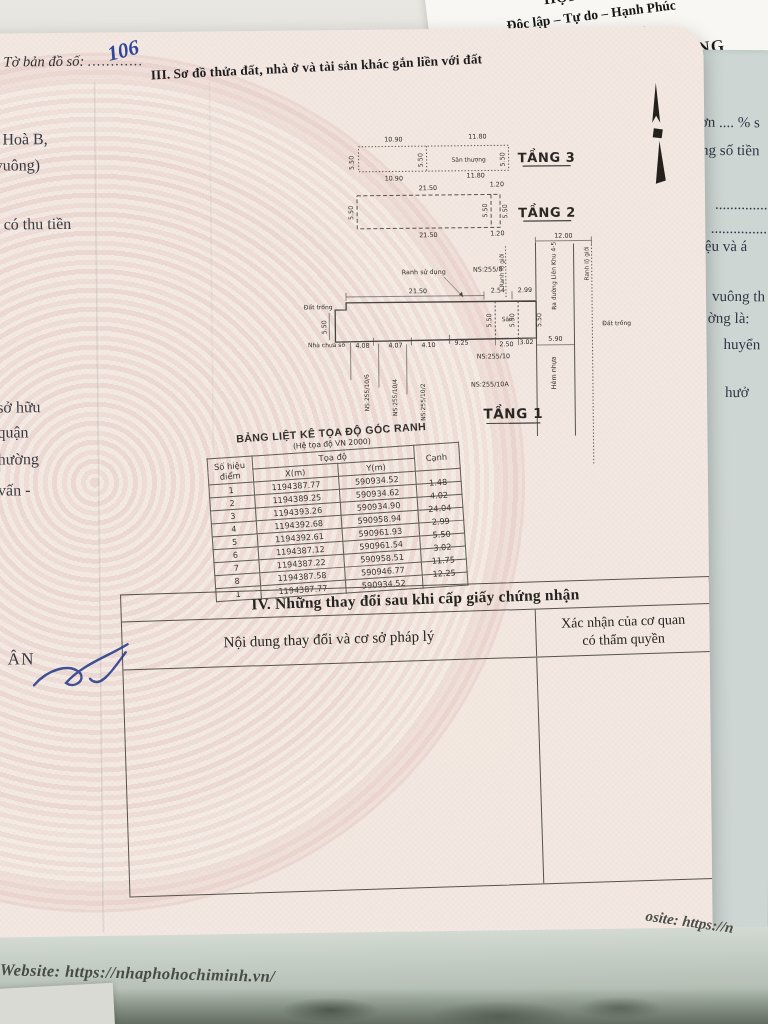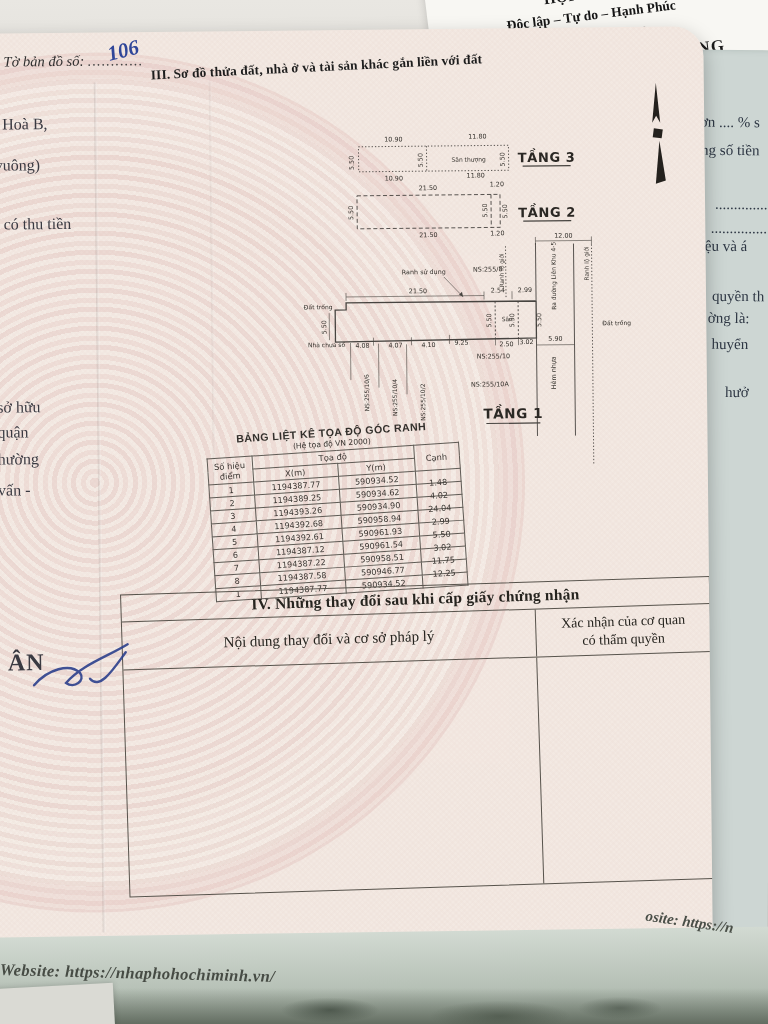--- a/index.html
+++ b/index.html
@@ -31,21 +31,21 @@
           rgba(203,142,140,.22) 9px 14px, rgba(255,252,250,.16) 14px 19px);
         box-shadow:inset 0 0 0 26px rgba(203,142,140,.22), inset 0 0 0 90px rgba(255,253,251,.18);}
   .crease{width:3px;pointer-events:none;background:linear-gradient(90deg,rgba(0,0,0,.10),rgba(255,255,255,.25))}
   .map-sheet{left:28px;top:20px;font-style:italic;font-size:14.5px;color:#2e2e2e;white-space:nowrap}
   .map-dots{letter-spacing:1px;color:#444}
   .map-value{left:132px;top:6px;font-size:21px;font-style:italic;font-weight:bold;color:#2f4699;
              transform:rotate(-14deg);font-family:"Liberation Serif",serif}
   .s3-title{left:175px;top:28px;width:390px;font-weight:bold;font-size:13.4px;color:#1d1d1d;
             transform:rotate(-2.2deg);white-space:nowrap;letter-spacing:.1px}
   .frag{position:absolute;font-size:16px;color:#3a3a42;white-space:nowrap}
-  .frag-an{font-weight:bold;font-size:24px;letter-spacing:1px}
+  .frag-an{font-weight:normal;font-size:17px;letter-spacing:1px}
   
   .coord-block{left:228px;top:396px;width:256px;transform:rotate(-3.2deg);color:#33302c}
   .ct-title{text-align:center;font-family:"Liberation Sans","DejaVu Sans",sans-serif;font-weight:bold;
             font-size:10.6px;letter-spacing:.4px;white-space:nowrap}
   .ct-sub{text-align:center;font-family:"DejaVu Sans",sans-serif;font-size:7.6px;margin:1px 0 2px}
   table.ct{border-collapse:collapse;margin:0 auto;font-family:"DejaVu Sans",sans-serif;font-size:8.1px;color:#3a3632}
   table.ct th,table.ct td{border:1px solid #5f5b55;padding:0;text-align:center;font-weight:normal;height:12px}
   table.ct th{font-size:8.3px}
   .cw1{width:44px}.cw2{width:84px}.cw3{width:76px}.cw4{width:44px}
   .canh{display:inline-block;transform:translateY(6px)}
@@ -96,23 +96,23 @@
   <div class="abs tp-div">-------------o0o-------------</div>
   <div class="abs tp-frag">ƯỞNG</div>
 </div>
 
 <div class="abs right-paper">
   <div class="rp-frag" style="left:10px;top:64px">ơn .... % s</div>
   <div class="rp-frag" style="left:4px;top:92px">ổng số tiền</div>
   <div class="rp-frag" style="left:26px;top:146px">..................</div>
   <div class="rp-frag" style="left:22px;top:170px">..................</div>
   <div class="rp-frag" style="left:12px;top:188px">iệu và á</div>
-  <div class="rp-frag" style="left:24px;top:238px">quyền th</div>
+  <div class="rp-frag" style="left:24px;top:238px">vuông th</div>
   <div class="rp-frag" style="left:20px;top:260px">ờng là:</div>
-  <div class="rp-frag" style="left:24px;top:286px">huyển</div>
+  <div class="rp-frag" style="left:36px;top:286px">huyển</div>
   <div class="rp-frag" style="left:38px;top:334px">hưở</div>
 </div>
 
 <div class="abs page">
   <div class="abs guilloche"></div>
   <div class="abs page-texture"></div>
   <div class="abs crease" style="left:118px;top:50px;height:850px"></div>
   <div class="abs crease" style="left:233px;top:50px;height:520px;opacity:.5"></div>
 
   <div class="abs map-sheet">
@@ -306,21 +306,21 @@
         <span>Xác nhận của cơ quan</span>
         <span>có thẩm quyền</span>
       </div>
     </div>
     <div class="s4-row s4-body">
       <div class="s4-c1"></div>
       <div class="s4-c2"></div>
     </div>
   </div>
 
-  <div class="frag" style="left:26px;top:82px">Hoà B,</div>
+  <div class="frag" style="left:26px;top:97px">Hoà B,</div>
   <div class="frag" style="left:18px;top:123px">vuông)</div>
   <div class="frag" style="left:18px;top:182px">t có thu tiền</div>
   <div class="frag" style="left:18px;top:365px">sở hữu</div>
   <div class="frag" style="left:18px;top:390px">quận</div>
   <div class="frag" style="left:18px;top:417px">hường</div>
   <div class="frag" style="left:18px;top:448px">vấn -</div>
   <div class="frag frag-an" style="left:26px;top:616px">ÂN</div>
   <svg class="abs" style="left:48px;top:606px" width="120" height="70" viewBox="0 0 120 70">
     <path d="M4 46 C18 30 40 24 50 34 C56 42 44 50 36 44 C52 26 78 18 98 6 M60 40 C70 52 84 30 96 14" stroke="#2b3f8c" stroke-width="2.4" fill="none" stroke-linecap="round" opacity=".9"></path>
   </svg>

